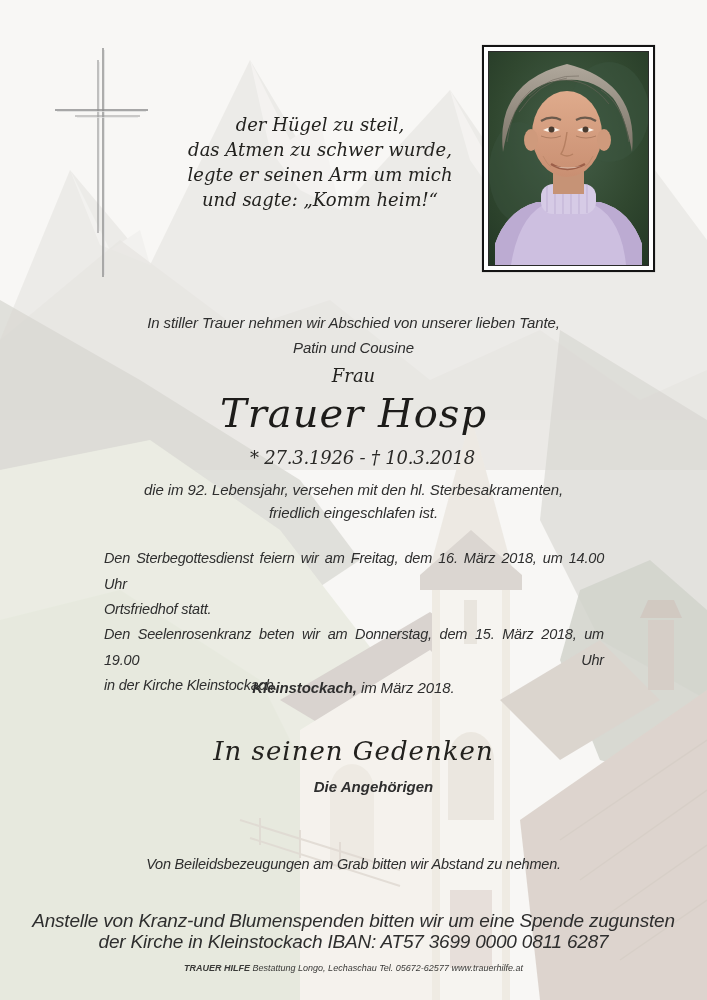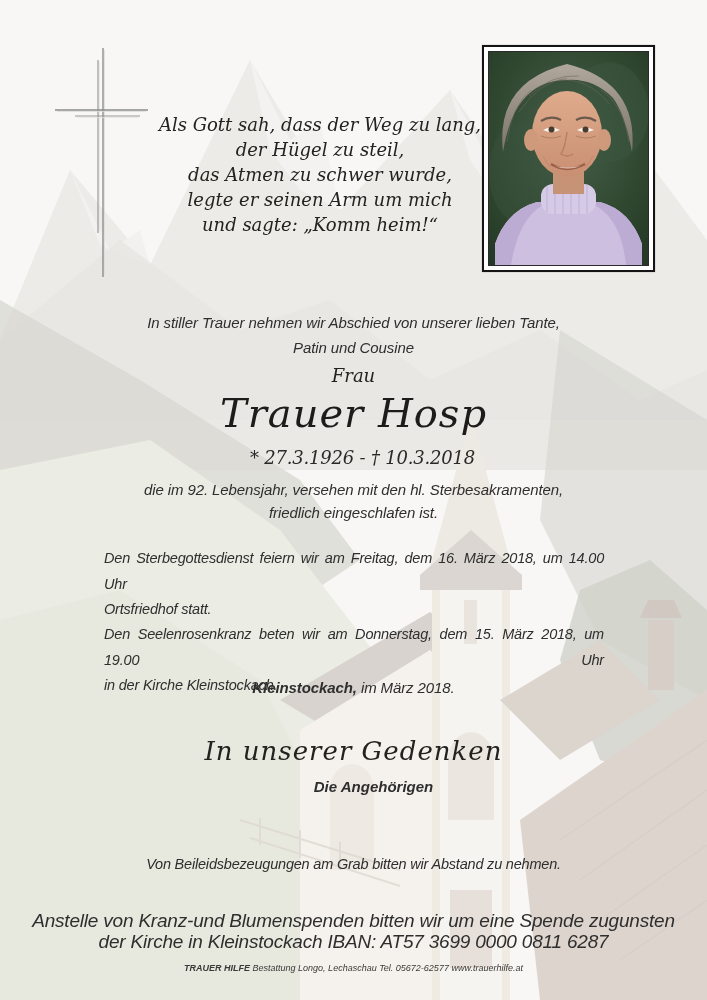--- a/index.html
+++ b/index.html
@@ -198,21 +198,20 @@
           <path d="M78,80 Q76,96 72,102 Q78,106 84,102" stroke="#b57f61" stroke-width="1.4" fill="none"></path>
           <path d="M62,112 Q78,122 96,112" stroke="#9c5f49" stroke-width="2.4" fill="none"></path>
           <path d="M66,114 Q78,119 92,114 Q78,117 66,114 Z" fill="#e8cdbb"></path>
           <path d="M54,104 Q58,112 62,115" stroke="#c08b6d" stroke-width="1" fill="none"></path>
           <path d="M104,104 Q100,112 96,115" stroke="#c08b6d" stroke-width="1" fill="none"></path>
         </svg>
       </div>
     </div>
 
     <div class="abs poem serif-i">
-      <div>Als Gott sah, dass der Weg zu lang,</div>
       <div>der Hügel zu steil,</div>
       <div>das Atmen zu schwer wurde,</div>
       <div>legte er seinen Arm um mich</div>
       <div>und sagte: „Komm heim!“</div>
     </div>
 
     <div class="abs intro sans">
       <div>In stiller Trauer nehmen wir Abschied von unserer lieben Tante,</div>
       <div>Patin und Cousine</div>
     </div>
@@ -235,21 +234,21 @@
 
     <div class="abs para p2 sans">
       <div class="jline">Den Seelenrosenkranz beten wir am Donnerstag, dem 15. März 2018, um 19.00 Uhr</div>
       <div class="jline last">in der Kirche Kleinstockach.</div>
     </div>
 
     <div class="abs place-date sans">
       <span class="b">Kleinstockach,</span><span> im März 2018.</span>
     </div>
 
-    <div class="abs gedenken serif-i">In unserer Gedenken</div>
+    <div class="abs gedenken serif-i">In seinen Gedenken</div>
 
     <div class="abs family sans">Die Angehörigen</div>
 
     <div class="abs condolence sans">Von Beileidsbezeugungen am Grab bitten wir Abstand zu nehmen.</div>
 
     <div class="abs donation sans">
       <div>Anstelle von Kranz-und Blumenspenden bitten wir um eine Spende zugunsten</div>
       <div>der Kirche in Kleinstockach IBAN: AT57 3699 0000 0811 6287</div>
     </div>
 

